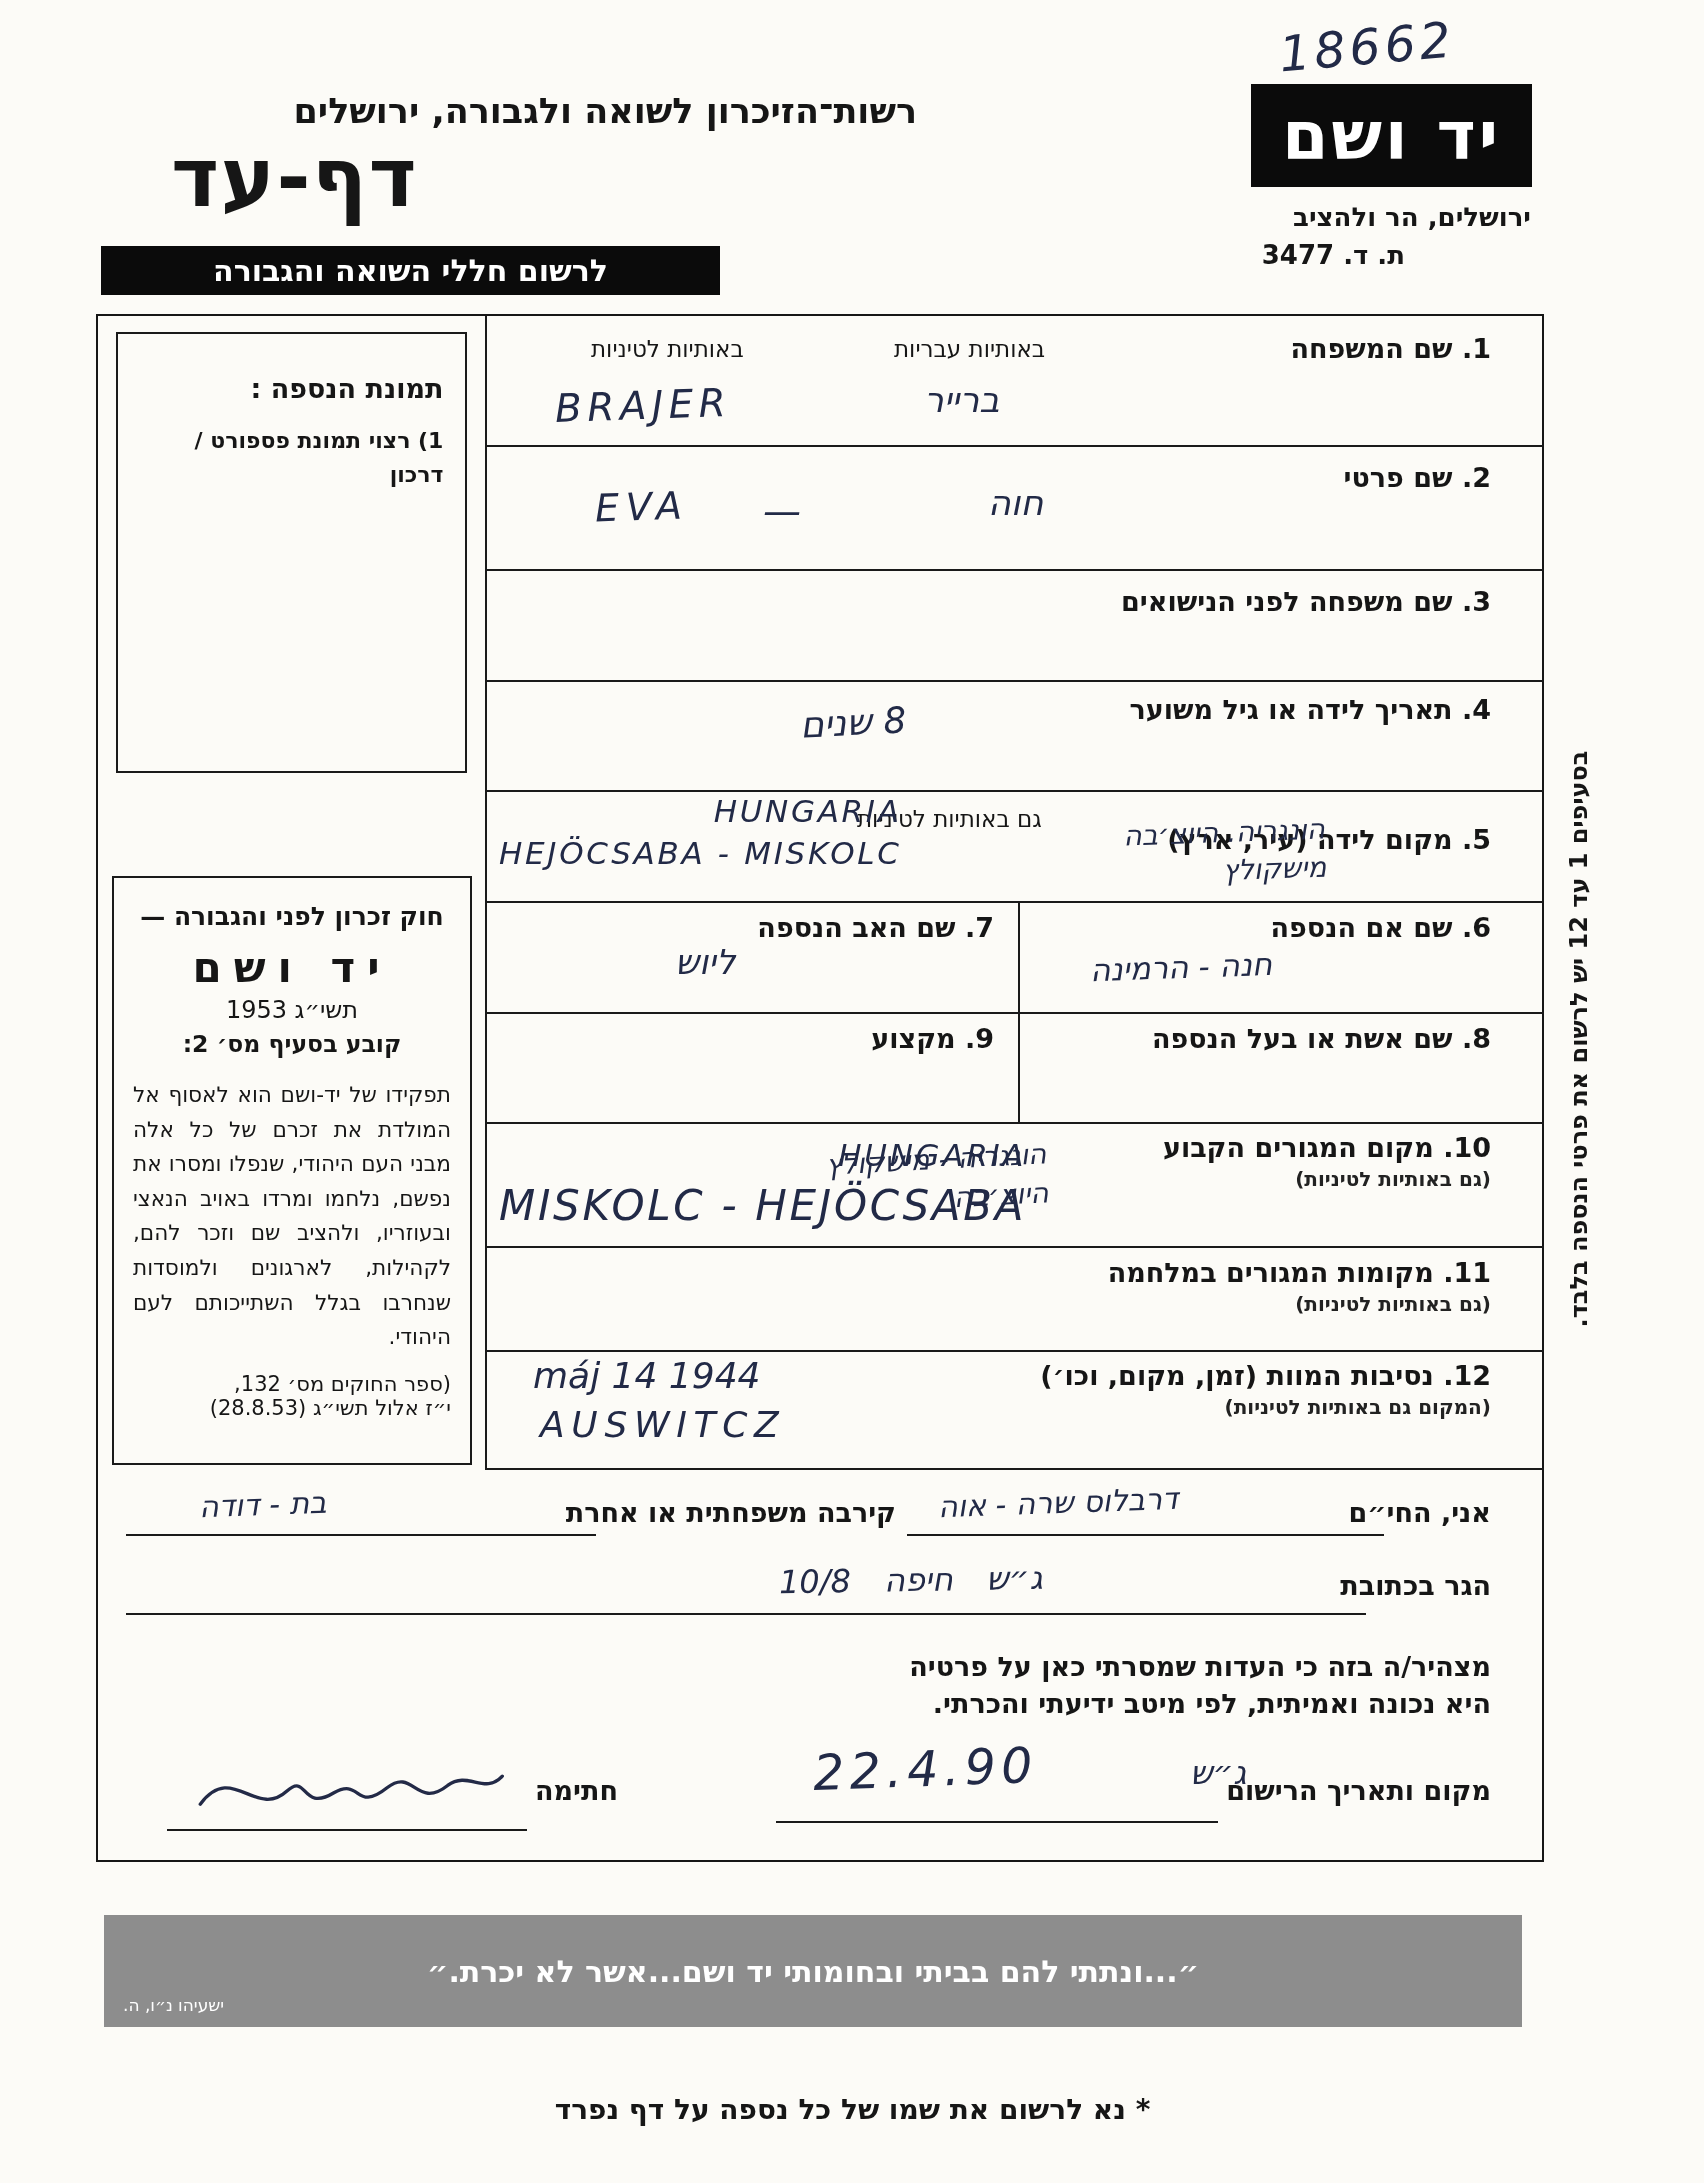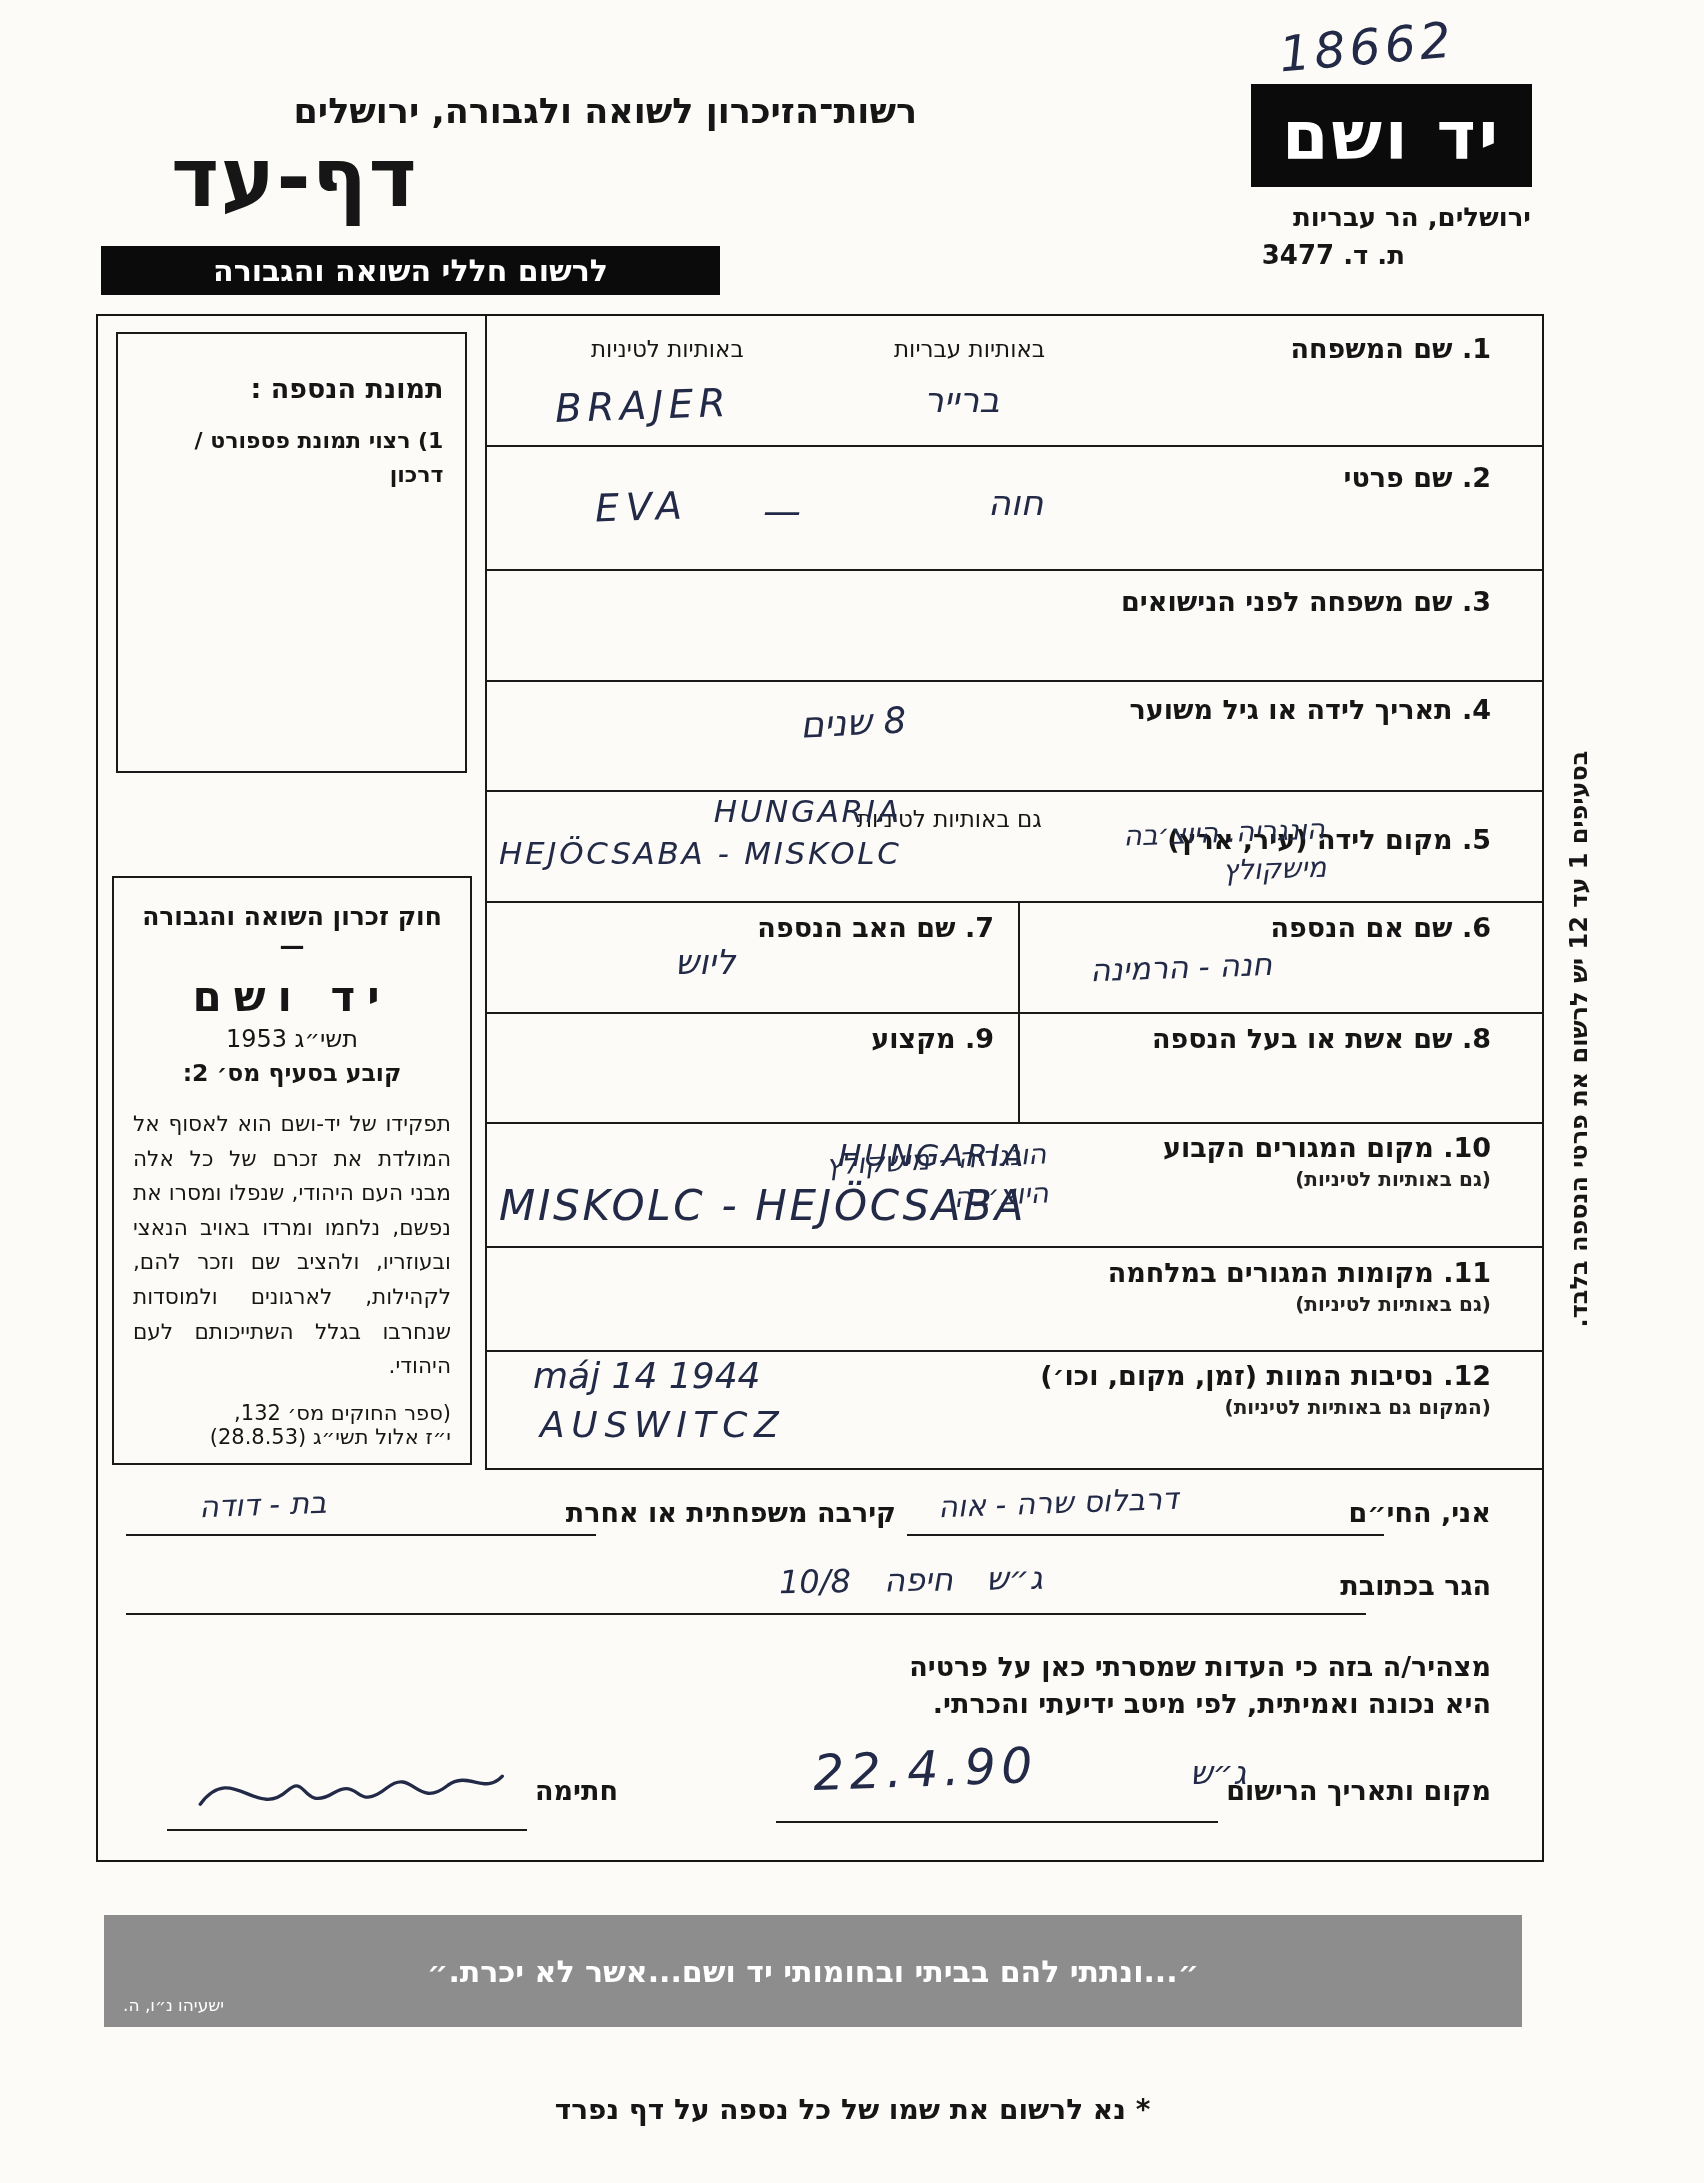--- a/index.html
+++ b/index.html
@@ -22,21 +22,21 @@
 </style>
 </head>
 <body>
 
 <div class="abs hw" style="left:1279px; top:19px; font-size:49px; letter-spacing:4px; transform:rotate(-5deg);">18662</div>
 
 <div class="abs" style="left:1251px; top:84px; width:281px; height:103px; background:#0b0b0b; color:#ffffff; display:flex; align-items:center; justify-content:center;">
   <span style="font-size:67px; font-weight:bold; letter-spacing:2.7px;">יד ושם</span>
 </div>
 
-<div class="abs" style="left:1248px; top:202px; width:283px; text-align:right; font-size:26px; font-weight:bold;">ירושלים, הר עבריות</div>
+<div class="abs" style="left:1248px; top:202px; width:283px; text-align:right; font-size:26px; font-weight:bold;">ירושלים, הר ולהציב</div>
 
 <div class="abs" style="left:1248px; top:240px; width:157px; text-align:right; font-size:26px; font-weight:bold;">ת. ד. 3477</div>
 
 <div class="abs" style="left:101px; top:91px; width:816px; text-align:right; font-size:35px; font-weight:bold;">רשות־הזיכרון לשואה ולגבורה, ירושלים</div>
 
 <div class="abs" style="left:94px; top:130px; width:324px; text-align:right; font-size:82px; font-weight:bold; letter-spacing:1.3px;">דף-עד</div>
 
 <div class="abs" style="left:101px; top:246px; width:619px; height:49px; background:#0b0b0b; color:#ffffff; display:flex; align-items:center; justify-content:center;">
   <span style="font-size:30px; font-weight:bold;">לרשום חללי השואה והגבורה</span>
 </div>
@@ -55,21 +55,21 @@
   <div class="abs line" style="left:387px; top:1034px; width:1059px; height:2px;"></div>
   <div class="abs line" style="left:387px; top:1152px; width:1059px; height:2px;"></div>
   <div class="abs line" style="left:920px; top:585px; width:2px; height:221px;"></div>
 
   <div class="abs box" style="left:18px; top:15.5px; width:351px; height:441px; padding:39px 21.6px 13.5px;">
     <div style="font-weight:bold; font-size:27px; text-align:right; margin-bottom:20px;">תמונת הנספה :</div>
     <div style="font-size:22px; font-weight:bold; line-height:1.55; text-align:right;">1) רצוי תמונת פספורט / דרכון</div>
   </div>
 
   <div class="abs box" style="left:14px; top:560px; width:360px; height:589px; padding:23.6px 19px; text-align:center;">
-    <div style="font-weight:bold; font-size:25px;">חוק זכרון השואה והגבורה —</div>
+    <div style="font-weight:bold; font-size:25px;">חוק זכרון לפני והגבורה —</div>
     <div style="font-weight:bold; font-size:42px; letter-spacing:12px; margin:12px 0 4px;">יד ושם</div>
     <div style="font-size:24px; margin-bottom:6.7px;">תשי״ג 1953</div>
     <div style="font-weight:bold; font-size:23.6px; margin-bottom:20px;">קובע בסעיף מס׳ 2:</div>
     <div style="font-size:21.6px; line-height:1.6; text-align:justify;">תפקידו של יד-ושם הוא לאסוף אל המולדת את זכרם של כל אלה מבני העם היהודי, שנפלו ומסרו את נפשם, נלחמו ומרדו באויב הנאצי ובעוזריו, ולהציב שם וזכר להם, לקהילות, לארגונים ולמוסדות שנחרבו בגלל השתייכותם לעם היהודי.</div>
     <div style="font-size:21px; margin-top:17.5px; text-align:right;">(ספר החוקים מס׳ 132,</div>
     <div style="font-size:21px; text-align:right;">י״ז אלול תשי״ג (28.8.53)</div>
   </div>
 
   <div class="abs lbl" style="right:51px; top:17px;">1. שם המשפחה</div>
   <div class="abs colh" style="left:756px; top:20px;">באותיות עבריות</div>

